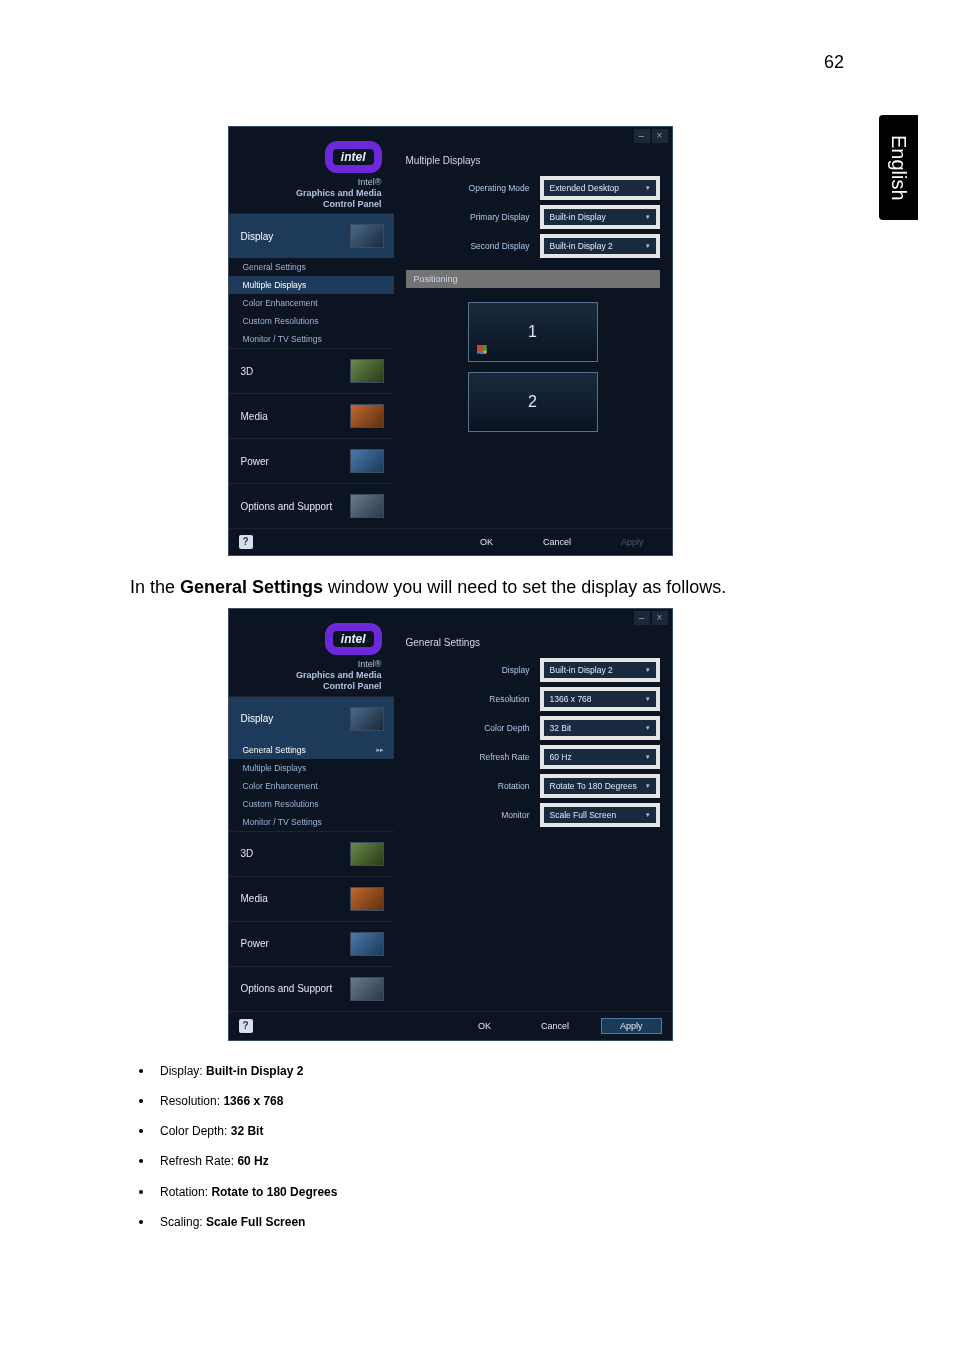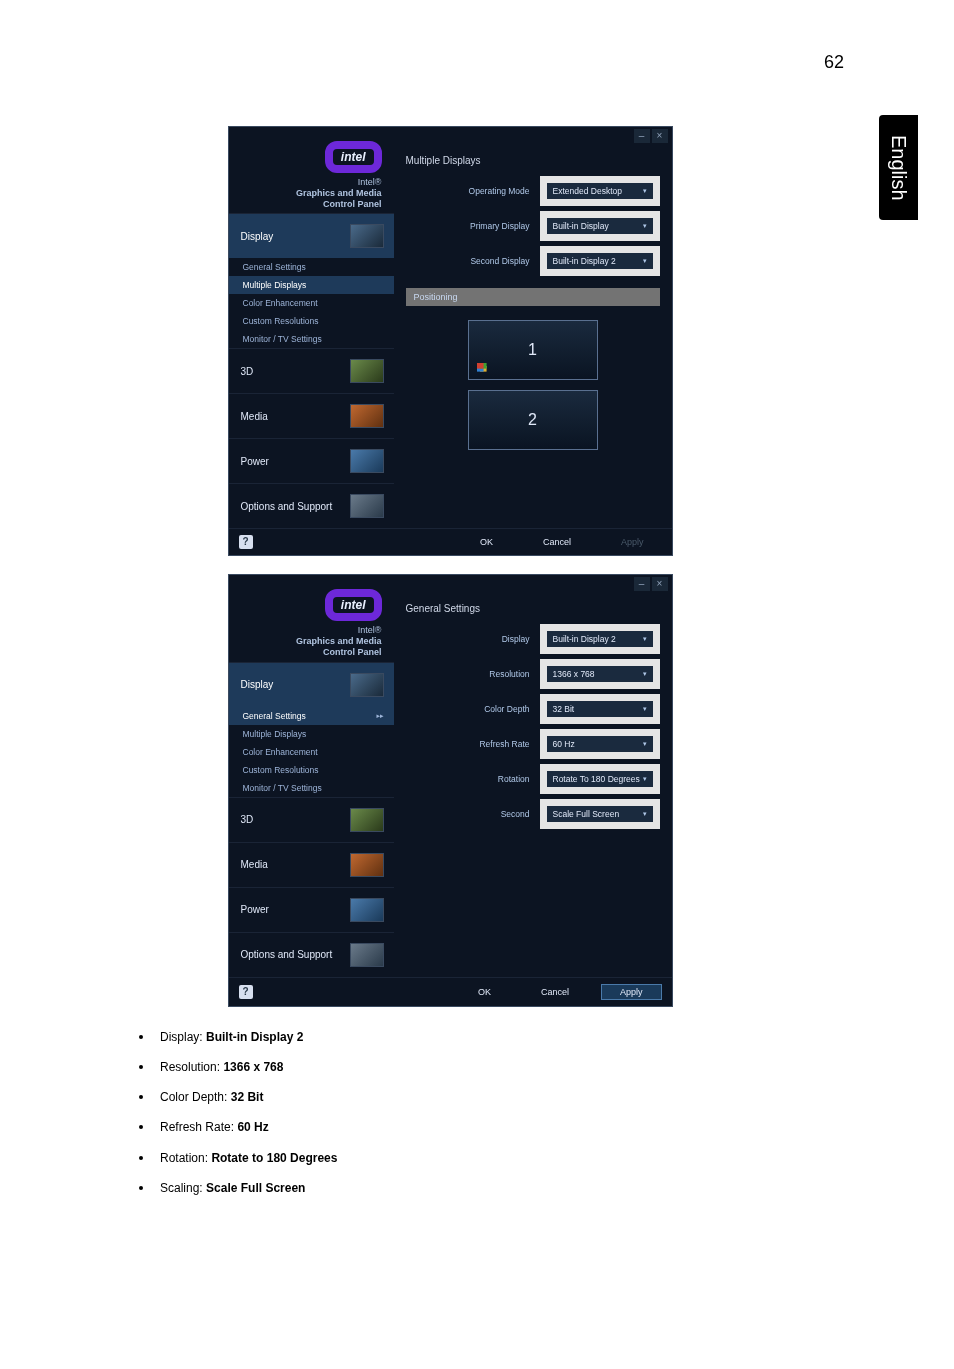--- a/index.html
+++ b/index.html
@@ -171,21 +171,21 @@
   .field-label {
     flex: 1;
     text-align: right;
     padding-right: 10px;
     color: #b0c8e8;
     font-size: 8.5px;
   }
   .field-value {
     width: 120px;
     background: #1a2a3e;
-    border: 7px solid #e5e5e5;
+    border: 4px solid #e5e5e5;
     padding: 3px 6px;
     font-size: 8.5px;
     color: #e0e8f8;
     display: flex;
     justify-content: space-between;
     align-items: center;
     cursor: pointer;
   }
   .field-value .caret { font-size: 7px; color: #b0c8e8; }
 
@@ -343,20 +343,23 @@
     </div>
     <div class="bottom-bar">
       <div class="help">?</div>
       <div class="spacer"></div>
       <div class="btn">OK</div>
       <div class="btn">Cancel</div>
       <div class="btn disabled">Apply</div>
     </div>
   </div>
 
+  <p class="para para2-wrap">
+    <span>In the </span><span class="bold">General Settings</span><span> window you will need to set the display as follows.</span>
+  </p>
 
   <div class="intel-panel">
     <div class="title-bar">
       <span>–</span>
       <span>×</span>
     </div>
     <div class="panel-body">
       <div class="sidebar">
         <div class="logo-block">
           <div class="logo-ring">intel</div>
@@ -421,21 +424,21 @@
             </div>
         </div>
         <div class="field-row">
           <div class="field-label">Rotation</div>
           <div class="field-value">
               <span>Rotate To 180 Degrees</span>
               <span class="caret">▾</span>
             </div>
         </div>
         <div class="field-row">
-          <div class="field-label">Second</div>
+          <div class="field-label">Monitor</div>
           <div class="field-value">
               <span>Scale Full Screen</span>
               <span class="caret">▾</span>
             </div>
         </div>
         <div style="height:90px"></div>
       </div>
     </div>
     <div class="bottom-bar">
       <div class="help">?</div>

